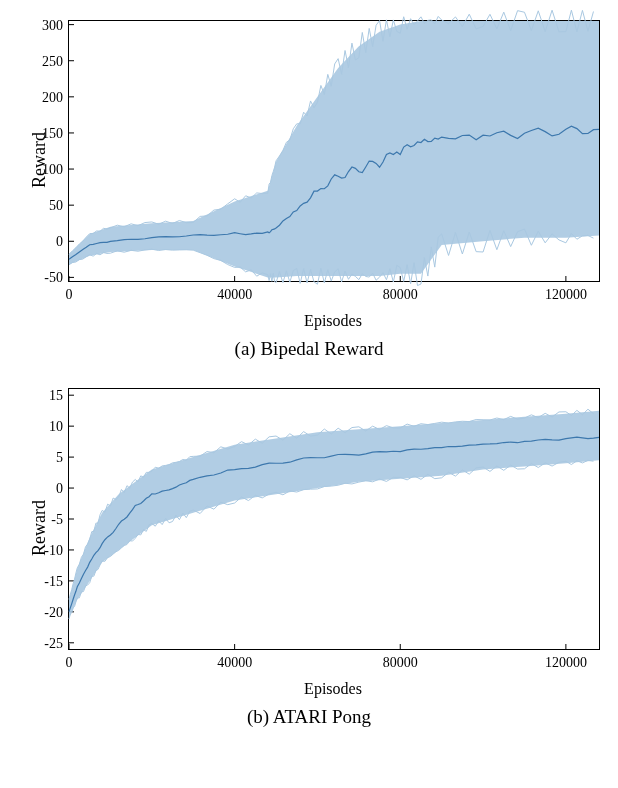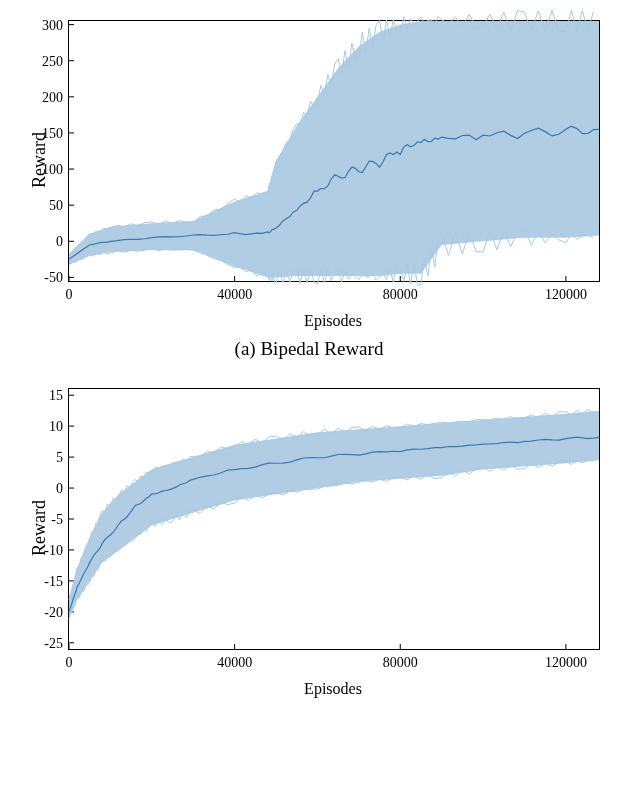--- a/index.html
+++ b/index.html
@@ -133,13 +133,14 @@
         <text x="331.25" y="278" text-anchor="middle" class="tick">80000</text>
         <line x1="496.875" x2="496.875" y1="260" y2="255" stroke="#000"></line>
         <text x="496.875" y="278" text-anchor="middle" class="tick">120000</text>
         <polygon points="0,210.47619047619048 8.28125,179.52380952380952 20.703125,148.57142857142858 33.125,123.8095238095238 49.6875,105.23809523809524 66.25,92.85714285714283 82.8125,80.47619047619048 103.515625,74.28571428571428 124.21875,68.09523809523807 165.625,55.71428571428572 207.03125,49.52380952380952 248.4375,43.333333333333314 289.84375,40.23809523809524 331.25,37.14285714285717 372.65625,34.04761904761904 414.0625,30.952380952380963 455.46875,27.857142857142833 496.875,24.76190476190476 530,21.666666666666686 530,71.1904761904762 496.875,74.28571428571428 455.46875,77.38095238095241 414.0625,80.47619047619048 372.65625,86.66666666666669 331.25,89.76190476190476 289.84375,92.85714285714283 248.4375,99.04761904761904 207.03125,105.23809523809524 165.625,111.42857142857144 124.21875,123.8095238095238 103.515625,130 82.8125,136.1904761904762 66.25,148.57142857142858 49.6875,160.95238095238096 33.125,173.33333333333334 20.703125,191.9047619047619 8.28125,210.47619047619048 0,229.04761904761904" class="band"></polygon>
         <path d="M0 222.6342857142857 L1.3802083333333333 218.58275827546407 L2.7604166666666665 214.60525909093056 L4.140625 210.2926946089836 L5.520833333333333 206.06601083617053 L6.901041666666667 202.31271468288583 L8.28125 197.8338158126733 L10.3515625 193.98486211067524 L12.421875 189.59455319682073 L14.4921875 185.16302764879498 L16.5625 181.53456991946712 L18.6328125 178.0994225843919 L20.703125 173.3731201342037 L22.7734375 170.00296028615608 L24.84375 166.3216021519445 L26.9140625 163.6947021070008 L28.984375 161.67419237087262 L31.0546875 158.6520001001911 L33.125 154.64060660626916 L35.885416666666664 150.74629182279432 L38.645833333333336 147.88126127416442 L41.40625 146.0377637099015 L44.166666666666664 143.3476176438262 L46.927083333333336 139.49480007981555 L49.6875 135.25801316475673 L52.447916666666664 132.05796265124718 L55.208333333333336 130.2851700964254 L57.96875 127.97116993300551 L60.729166666666664 124.21202481837398 L63.489583333333336 120.64747307616005 L66.25 116.40356370768549 L69.01041666666667 115.47140937408841 L71.77083333333333 114.45243167566028 L74.53125 111.96628892829693 L77.29166666666667 109.33492128565695 L80.05208333333333 107.71393065895307 L82.8125 104.79133581531013 L86.26302083333333 104.9841751663736 L89.71354166666667 103.80470289744974 L93.1640625 102.15175599745513 L96.61458333333333 101.4824525026269 L100.06510416666667 100.80246422374569 L103.515625 99.58094161402374 L106.96614583333333 98.17228856328228 L110.41666666666667 95.99962786334373 L113.8671875 94.7055204880698 L117.31770833333333 93.70447360367311 L120.76822916666667 91.38847058942827 L124.21875 90.42282804409524 L131.11979166666669 88.29611701977274 L138.02083333333334 86.87288418544551 L144.921875 86.0231120862343 L151.82291666666666 83.99058268164359 L158.72395833333334 81.07025705529702 L165.625 80.58608754132055 L172.52604166666666 79.53969372937297 L179.42708333333334 79.30147934338623 L186.328125 78.10692424535961 L193.22916666666666 75.69539550224948 L200.13020833333334 74.11694712125302 L207.03125 74.26240783336158 L213.93229166666666 74.05666586875739 L220.83333333333334 73.19718133830315 L227.734375 70.88848916231328 L234.63541666666666 68.97851207190672 L241.53645833333334 68.62098371021267 L248.4375 68.74790996232153 L255.33854166666666 68.72564676287752 L262.23958333333337 67.13738496765717 L269.140625 65.48171156635595 L276.0416666666667 65.3522021771438 L282.9427083333333 65.59706799226566 L289.84375 66.1581647697995 L296.7447916666667 64.9033531892311 L303.6458333333333 63.14971596569143 L310.546875 62.697812134853535 L317.4479166666667 62.91774416984734 L324.3489583333333 62.25071828561673 L331.25 62.64003125299158 L338.1510416666667 60.82370755075024 L345.0520833333333 60.065778175605914 L351.953125 60.244425890345724 L358.8541666666667 59.703110956301714 L365.7552083333333 58.68367512855539 L372.65625 58.54272115718629 L379.5572916666667 57.49804830854393 L386.4583333333333 57.58008657979843 L393.359375 57.16650928455661 L400.2604166666667 56.059517894805055 L407.1614583333333 55.87679052586304 L414.0625 55.03608332844138 L420.9635416666667 54.947196263902555 L427.8645833333333 54.6401557571817 L434.765625 53.52984906120588 L441.6666666666667 53.06748748036543 L448.5677083333333 53.71931478114254 L455.46875 52.32268881115843 L462.3697916666667 52.11156701033451 L469.2708333333333 51.010525585250434 L476.171875 50.2838639050357 L483.0729166666667 50.83142791315328 L489.9739583333333 51.16056315188675 L496.875 49.5823097291443 L502.3958333333333 48.84667156447611 L507.9166666666667 48.18202489856705 L513.4375 48.850136639886955 L518.9583333333333 49.71361239254799 L524.4791666666667 49.20343633345533 L530 48.28571428571425" class="mean-line"></path>
         <path d="M0 210.47619047619048 L1.3802083333333333 205.18642030997614 L2.7604166666666665 200.41818740705773 L4.140625 194.61731854941837 L5.520833333333333 190.33951612227025 L6.901041666666667 184.07870097382235 L8.28125 178.88600710617345 L10.3515625 175.19548983341338 L12.421875 168.199951358487 L14.4921875 165.2098612152419 L16.5625 157.5940646863926 L18.6328125 155.13164905231184 L20.703125 150.19856760610054 L22.7734375 142.63169056094966 L24.84375 142.2795467684747 L26.9140625 134.11832834559976 L28.984375 134.2042272490266 L31.0546875 125.77003223960887 L33.125 121.44135484395073 L35.885416666666664 123.16084021203946 L38.645833333333336 115.14307539402009 L41.40625 116.97964287519247 L44.166666666666664 109.04203047205849 L46.927083333333336 110.60281526150538 L49.6875 108.00090775840107 L52.447916666666664 100.48974459852607 L55.208333333333336 103.66427828030467 L57.96875 96.67724494355971 L60.729166666666664 99.12426496924289 L63.489583333333336 93.0535679307855 L66.25 90.48676875308354 L69.01041666666667 92.93378877876674 L71.77083333333333 86.86309174030933 L74.53125 88.22329330275332 L77.29166666666667 83.38814421355565 L80.05208333333333 83.38879784132442 L82.8125 82.03281711227712 L86.26302083333333 78.22941405482553 L89.71354166666667 79.26181371434032 L93.1640625 76.9147472158231 L96.61458333333333 76.42317027827312 L100.06510416666667 75.6372180129992 L103.515625 73.81950912058502 L106.96614583333333 73.32793218303502 L110.41666666666667 72.54197991776107 L113.8671875 70.48339682278194 L117.31770833333333 71.23897900022786 L120.76822916666667 67.69518699959028 L124.21875 67.38815872754387 L131.11979166666669 67.11199487324373 L138.02083333333334 62.536456840860126 L144.921875 63.65944988881216 L151.82291666666666 57.79881109249422 L158.72395833333334 60.067127465535094 L165.625 57.46897369833599 L172.52604166666666 52.64008093376407 L179.42708333333334 55.94014333855091 L186.328125 50.12862834187459 L193.22916666666666 54.228944695124994 L200.13020833333334 47.815561121845604 L207.03125 47.033390246636515 L213.93229166666666 51.13370659988692 L220.83333333333334 44.720323026607474 L227.734375 49.21207618094772 L234.63541666666666 42.62552219232697 L241.53645833333334 47.068713369219466 L248.4375 46.11683808570959 L255.33854166666666 40.04615711296188 L262.23958333333337 45.005221305727446 L269.140625 39.20386273490763 L276.0416666666667 43.67823459097082 L282.9427083333333 38.56723717121315 L289.84375 37.79967988455559 L296.7447916666667 41.996815914400116 L303.6458333333333 37.14110318374719 L310.546875 40.5050386303181 L317.4479166666667 36.64704279709221 L324.3489583333333 38.86871434256827 L331.25 38.95741958269906 L338.1510416666667 35.099423749473175 L345.0520833333333 37.32109529494923 L351.953125 34.72704794673922 L358.8541666666667 35.58838436079961 L365.7552083333333 34.42383167350067 L372.65625 33.17942889912018 L379.5572916666667 34.04076531318057 L386.4583333333333 32.87621262588158 L393.359375 32.26750619489303 L400.2604166666667 32.584121619242325 L407.1614583333333 30.512767399831517 L414.0625 30.733563253456765 L420.9635416666667 31.001208769557707 L427.8645833333333 29.021353444472595 L434.765625 30.62062489917713 L441.6666666666667 27.380779882320724 L448.5677083333333 30.143186079716656 L455.46875 29.073005851558094 L462.3697916666667 25.833160834701687 L469.2708333333333 28.59556703209762 L476.171875 24.312722371413088 L483.0729166666667 27.9771174688112 L489.9739583333333 22.951347965916653 L496.875 22.76510332379405 L502.3958333333333 26.429498421192164 L507.9166666666667 21.403728918297617 L513.4375 25.63711515434551 L518.9583333333333 20.227676577870085 L524.4791666666667 24.651730683313588 " fill="none" stroke="#a9c8e1" stroke-width="1"></path>
         <path d="M0 229.9380487312348 L1.3802083333333333 225.03369115194494 L2.7604166666666665 223.7857051917971 L4.140625 218.8420550744738 L5.520833333333333 217.55939290912625 L6.901041666666667 212.72369369575293 L8.28125 208.94310766380553 L10.3515625 208.86882945171834 L12.421875 202.87282282625486 L14.4921875 202.5001030064616 L16.5625 196.915088112353 L18.6328125 196.0270524398534 L20.703125 193.73823944714144 L22.7734375 187.15731383348466 L24.84375 187.15215913008046 L26.9140625 181.4242898096906 L28.984375 180.45153864105117 L31.0546875 175.78643950803445 L33.125 171.96789583692532 L35.885416666666664 172.33010311811745 L38.645833333333336 168.47248415430693 L41.40625 167.5356370846593 L44.166666666666664 165.0355317410088 L46.927083333333336 162.7098824262182 L49.6875 161.39425838690835 L52.447916666666664 158.8395763832381 L55.208333333333336 156.48115741203515 L57.96875 155.49280614008 L60.729166666666664 151.5954783514776 L63.489583333333336 152.08781271216276 L66.25 149.3023299496038 L69.01041666666667 145.4050021610014 L71.77083333333333 145.89733652168655 L74.53125 140.60718221820764 L77.29166666666667 142.3766065438403 L80.05208333333333 135.95065978967438 L82.8125 134.41670602773144 L86.26302083333333 137.21787638511012 L89.71354166666667 131.82367566269028 L93.1640625 135.59660806287252 L96.61458333333333 129.41412552942631 L100.06510416666667 133.77608204305045 L103.515625 132.50136996763445 L106.96614583333333 126.31888743418818 L110.41666666666667 130.68084394781232 L113.8671875 124.12038432014415 L117.31770833333333 128.64170569465958 L120.76822916666667 122.14368312820505 L124.21875 121.02514622490605 L131.11979166666669 124.51472156767542 L138.02083333333334 116.9849529694749 L144.921875 120.19153900713036 L151.82291666666666 113.15964792507799 L158.72395833333334 115.66343325742181 L165.625 114.00106281665416 L172.52604166666666 108.00091776634787 L179.42708333333334 111.53644913043769 L186.328125 106.42996141371125 L193.22916666666666 108.89886537356062 L200.13020833333334 105.0106265769873 L207.03125 103.33472331847318 L213.93229166666666 105.80362727832255 L220.83333333333334 101.9153884817492 L227.734375 103.03880526595276 L234.63541666666666 100.59636196554925 L241.53645833333334 100.20261253974493 L248.4375 99.94356717071466 L255.33854166666666 97.50112387031118 L262.23958333333337 97.1073744445068 L269.140625 96.22310197594061 L276.0416666666667 94.26136389626299 L282.9427083333333 94.92351460003786 L289.84375 93.11282382383808 L296.7447916666667 91.71862498491856 L303.6458333333333 92.80254333037084 L310.546875 89.99743324986781 L317.4479166666667 92.41442390651619 L324.3489583333333 88.38076189657681 L331.25 88.44981420224877 L338.1510416666667 90.86680485889715 L345.0520833333333 86.83314284895775 L351.953125 90.34957557806206 L358.8541666666667 85.36758669320258 L365.7552083333333 89.66225033084174 L372.65625 88.80195653044296 L379.5572916666667 83.30409462971053 L386.4583333333333 87.08288525147668 L393.359375 80.99246470552015 L400.2604166666667 85.16628164388655 L407.1614583333333 78.88627356436612 L414.0625 78.04893036710018 L420.9635416666667 82.4324107348624 L427.8645833333333 76.97699696814291 L434.765625 81.34198712861493 L441.6666666666667 76.10161902055836 L448.5677083333333 80.05931221131502 L455.46875 79.7943680809959 L462.3697916666667 74.55399997293932 L469.2708333333333 78.51169316369595 L476.171875 73.86272128478916 L483.0729166666667 77.05675578650903 L489.9739583333333 73.32842042267268 L496.875 72.3151022371701 L502.3958333333333 75.50913673888999 L507.9166666666667 71.78080137505364 L513.4375 73.91564808177802 L518.9583333333333 71.36385214194388 L524.4791666666667 72.2283562402302 " fill="none" stroke="#a9c8e1" stroke-width="1"></path>
       </svg>
   </div>
   <div class="xlabel" style="padding-left:48px">Episodes</div>
+  <div class="caption">(b) ATARI Pong</div>
 </div>
 
 </body></html>

